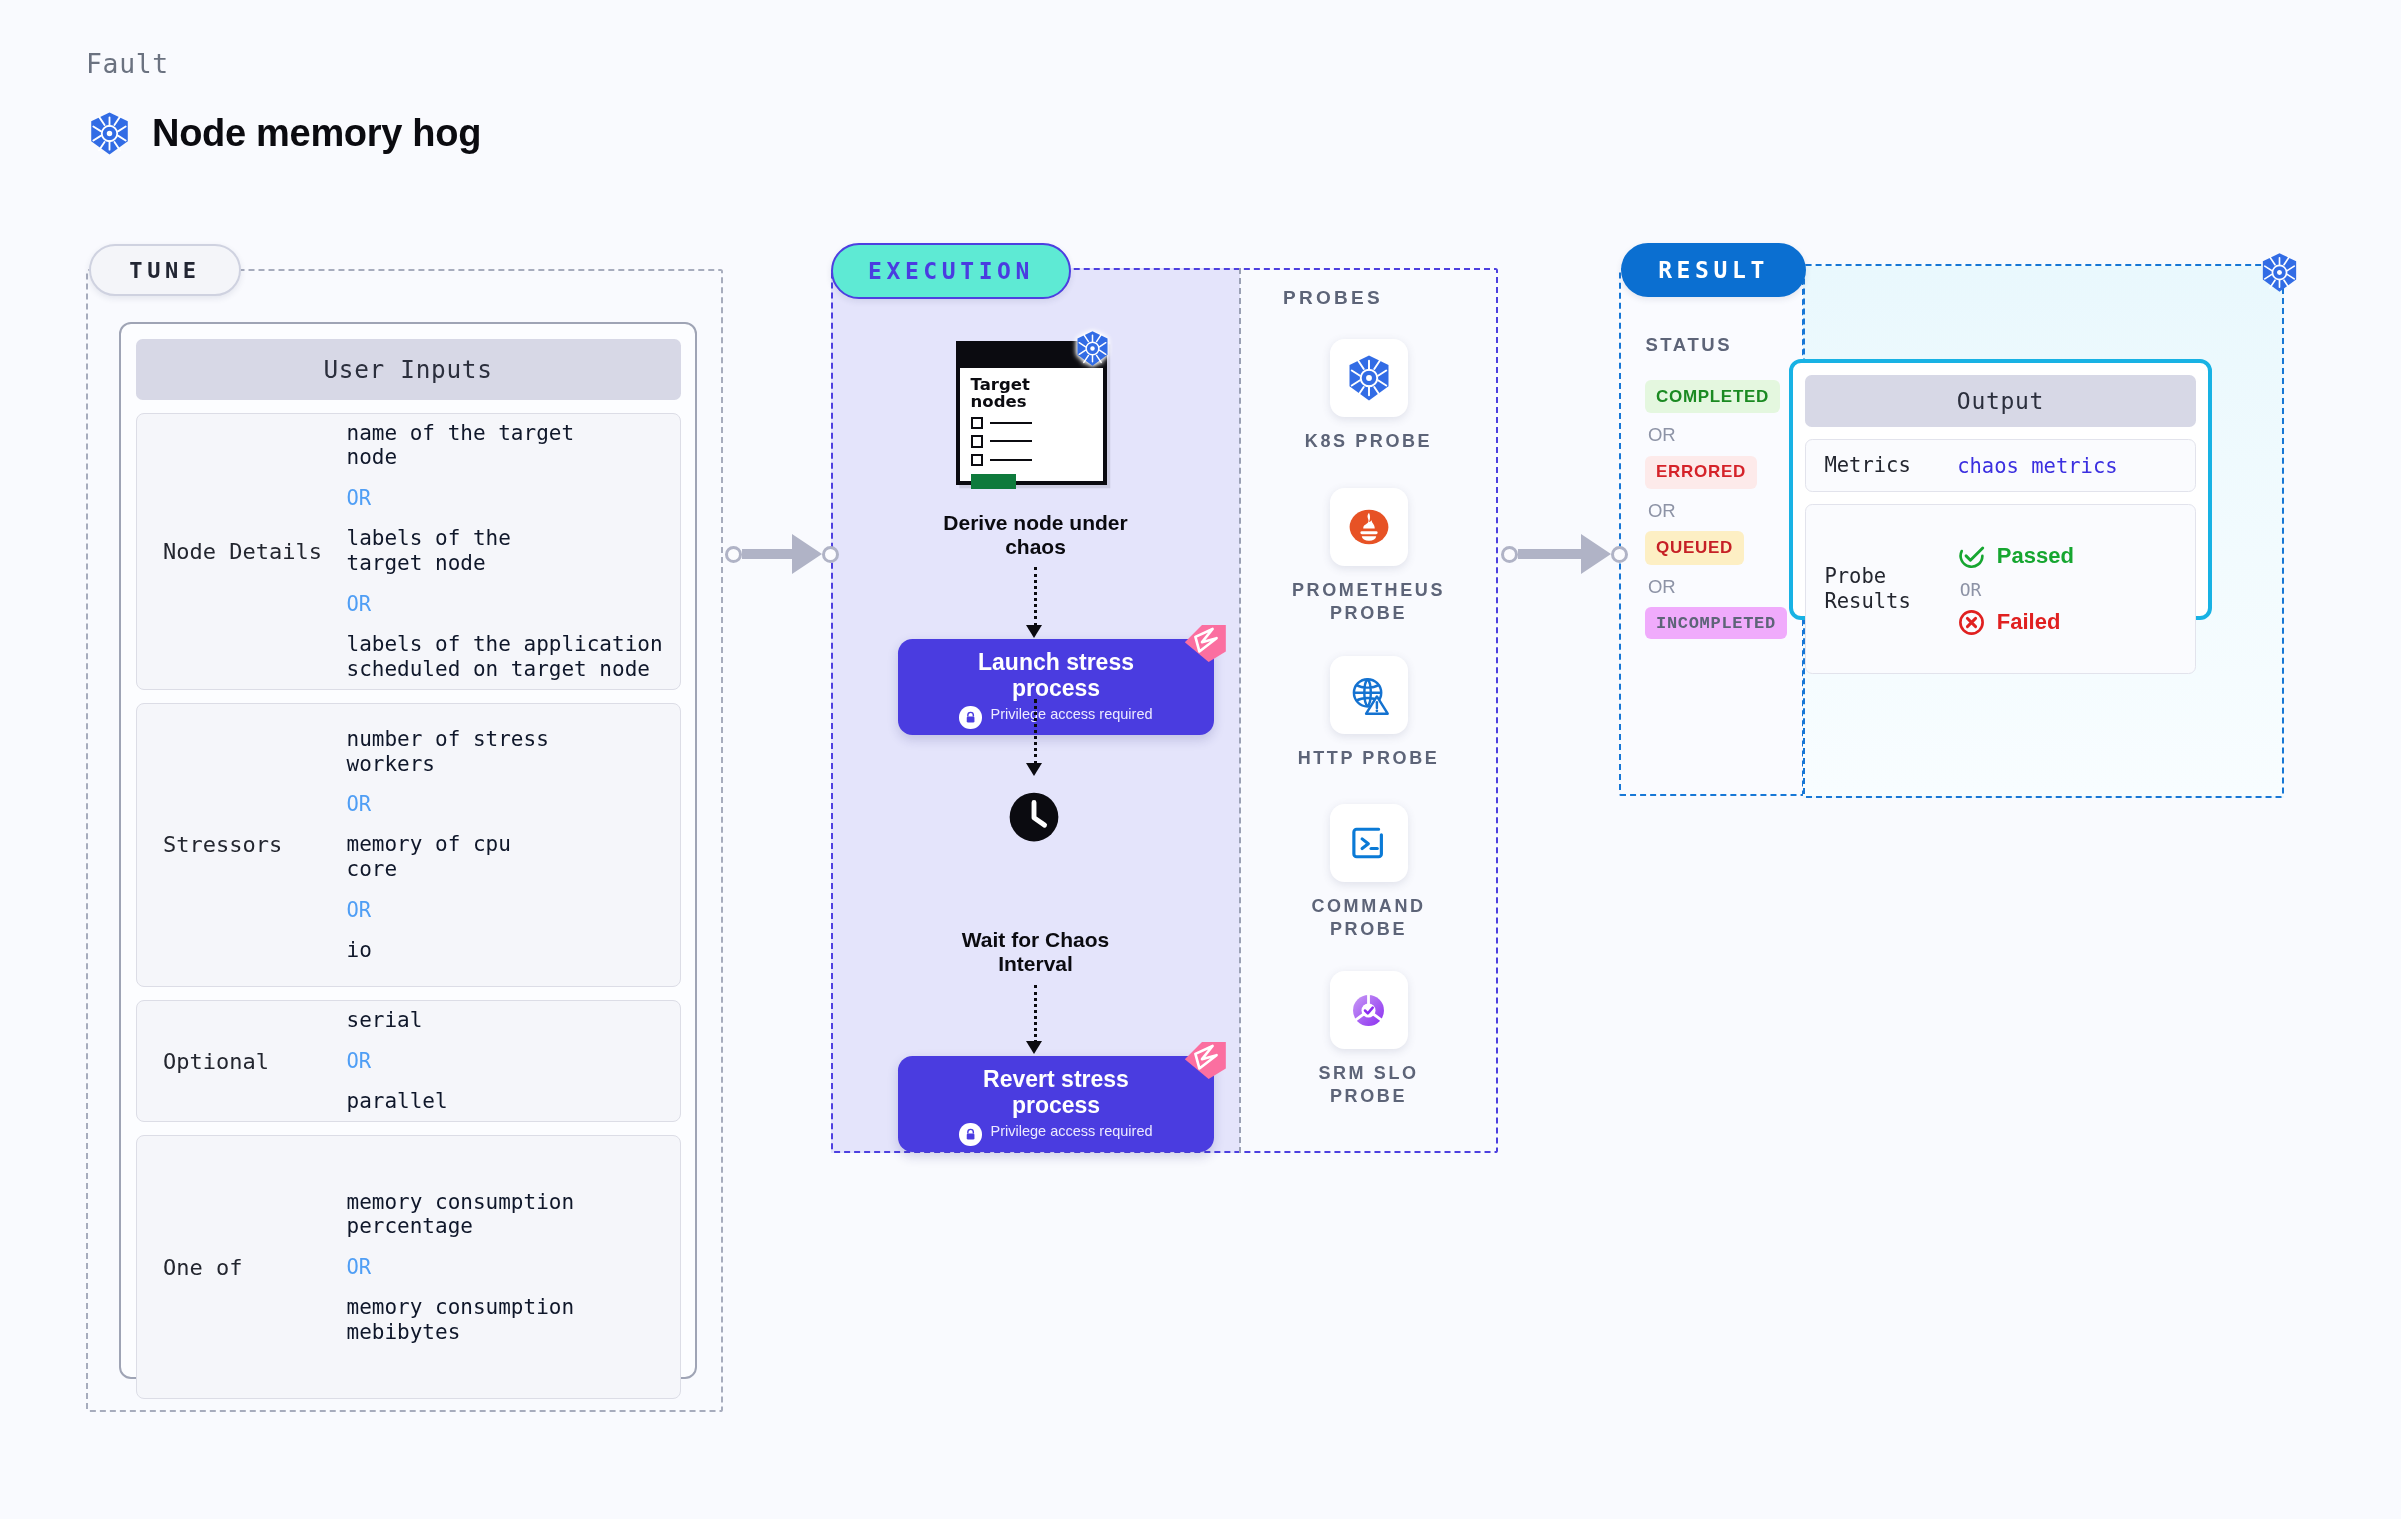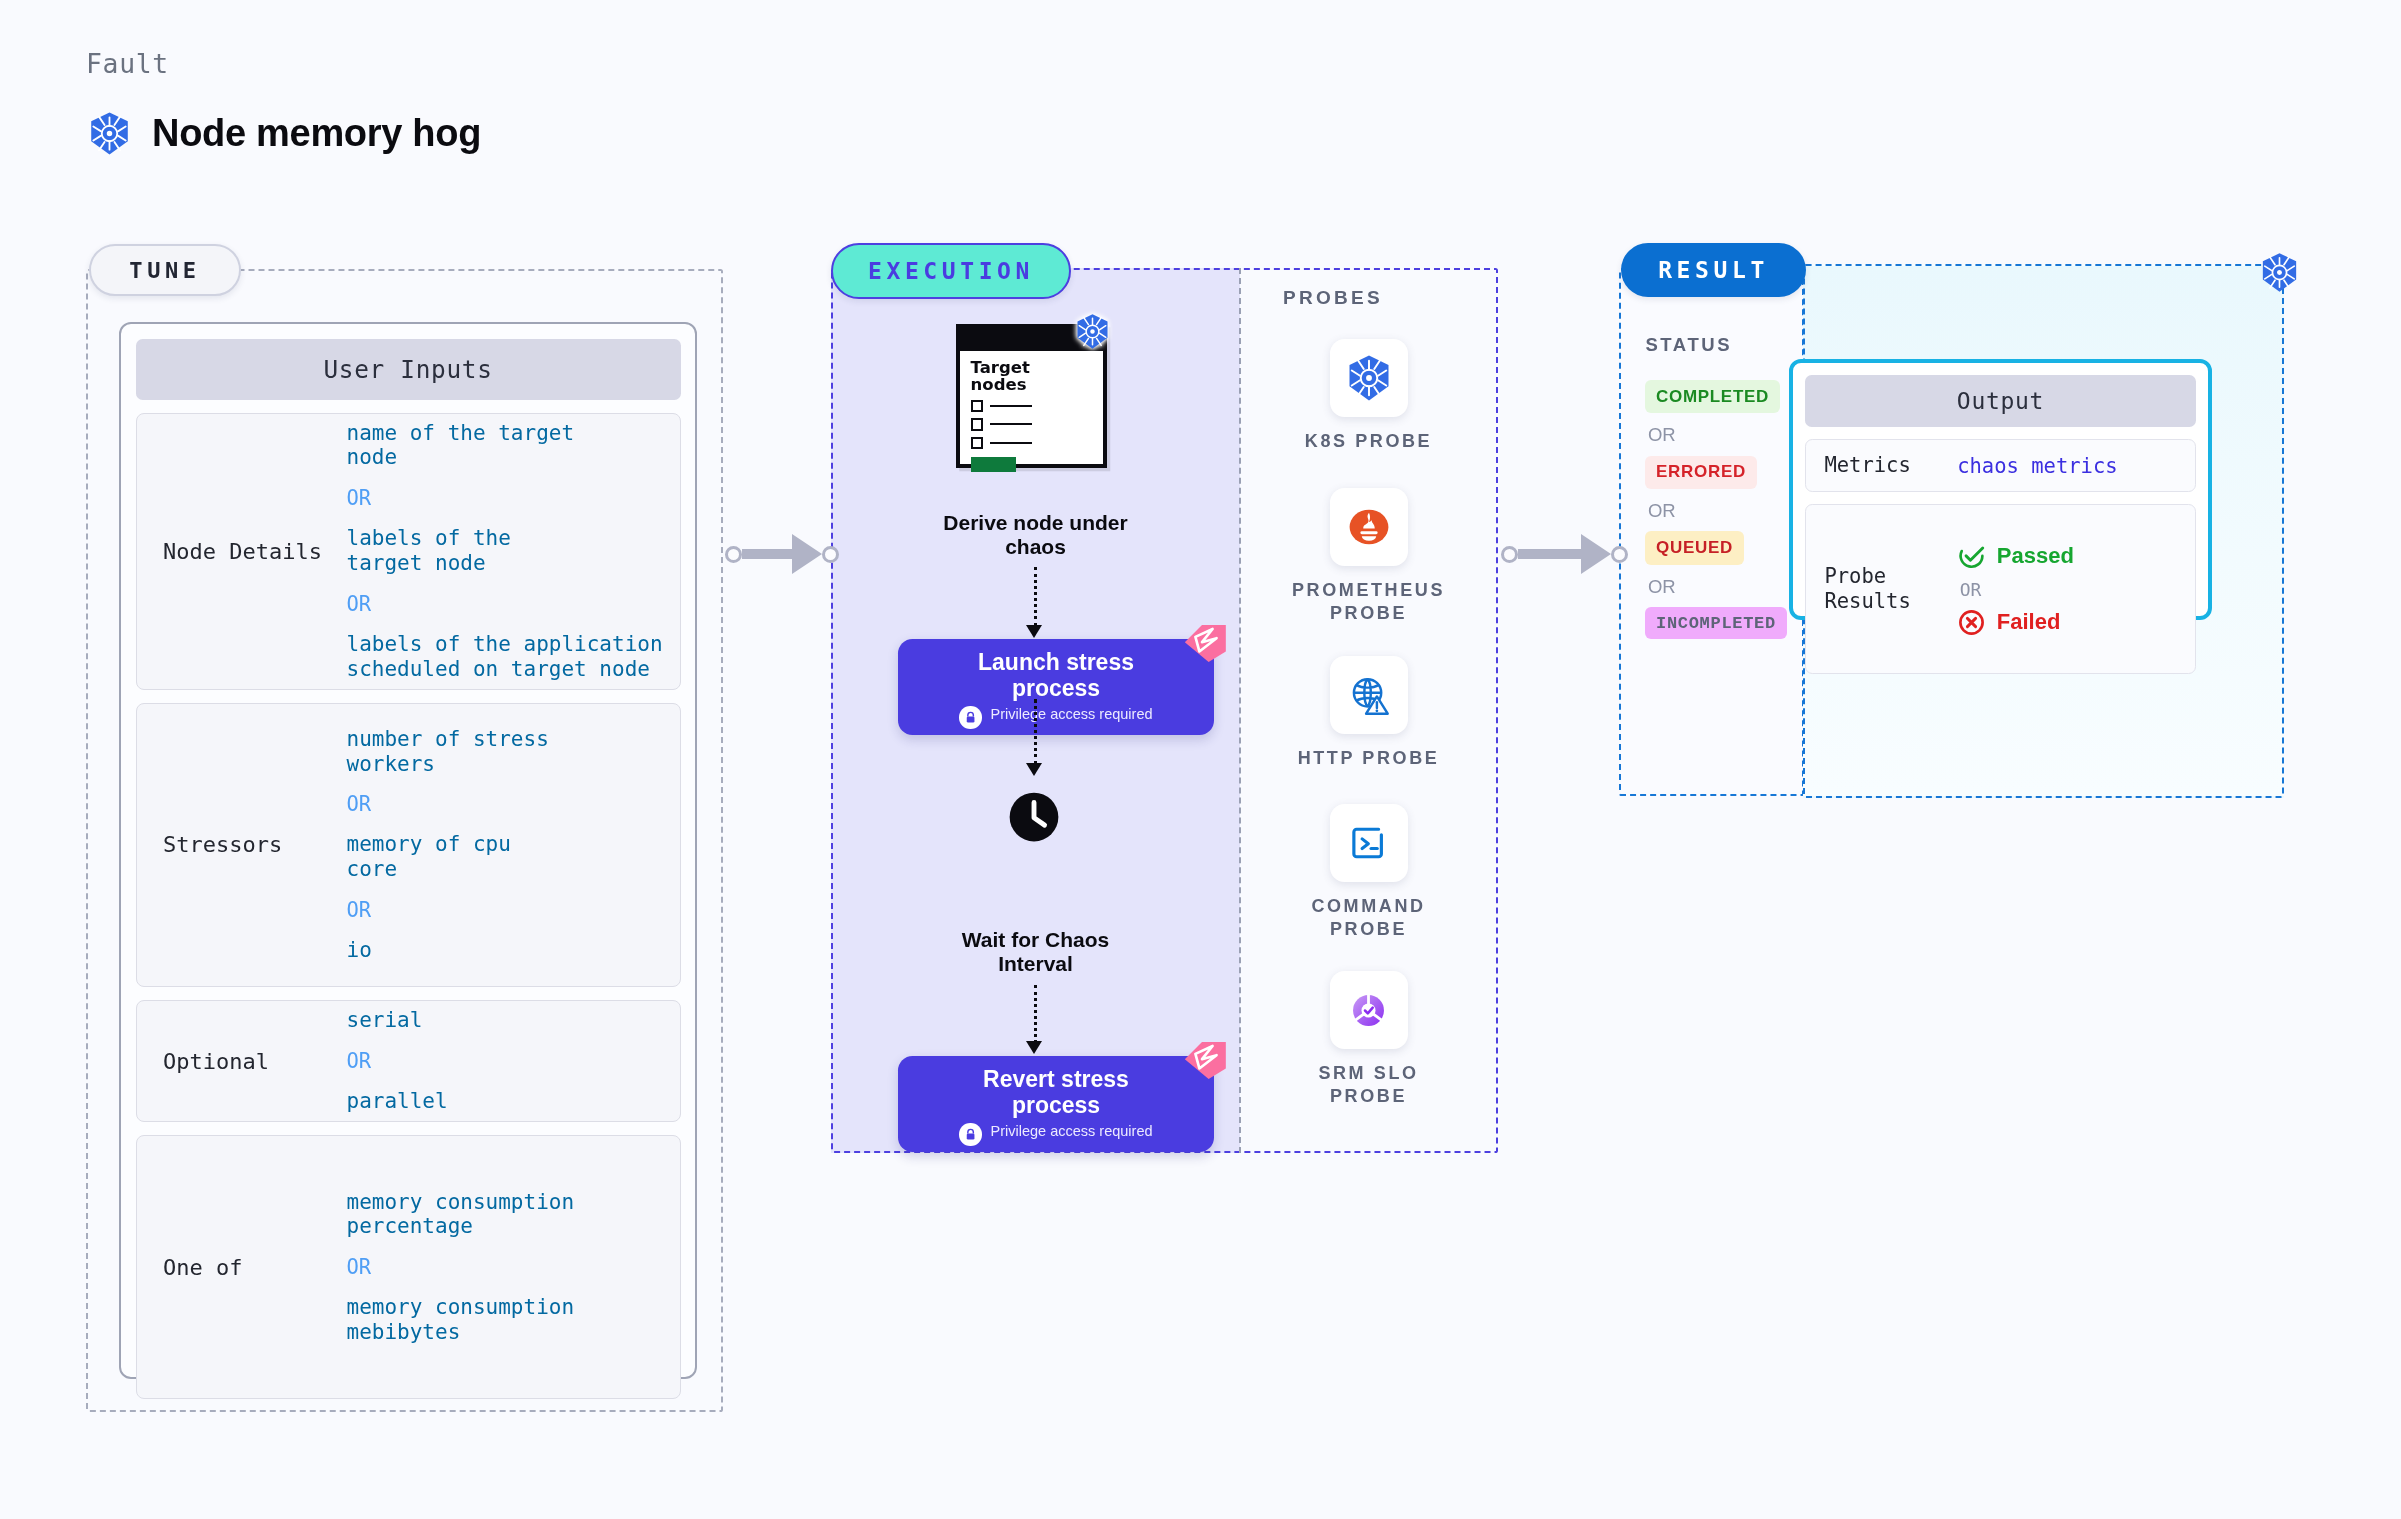--- a/index.html
+++ b/index.html
@@ -102,21 +102,21 @@
     width:198px;flex:0 0 198px;
     font-family:"DejaVu Sans Mono", monospace;
     font-size:22px;color:#23262f;padding-left:14.5px;box-sizing:border-box;
   }
   .input-row .rvals{
     flex:1 1 auto;
     display:flex;flex-direction:column;gap:16px;
     font-family:"DejaVu Sans Mono", monospace;
     font-size:21px;line-height:1.18;
   }
-  .val{color:#0369a1;white-space:pre-line;}
+  .val{color:#0f172a;white-space:pre-line;}
   .orv{color:#4f9ef5;font-size:20.5px;}
   #row-node-details{height:277px;}
   #row-stressors{height:284px;}
   #row-optional{height:122px;}
   #row-oneof{height:264px;}
 
   
   .connector{position:absolute;height:40px;display:flex;align-items:center;z-index:6;}
   .connector .dot{
     width:17px;height:17px;border-radius:50%;
@@ -126,21 +126,21 @@
   .connector .head{
     width:0;height:0;flex:0 0 auto;
     border-top:20px solid transparent;border-bottom:20px solid transparent;
     border-left:30px solid #b0b3c6;
   }
   #conn-1{left:725px;top:534px;width:114px;}
   #conn-2{left:1501px;top:534px;width:127px;}
 
   
   #exec-col{position:absolute;left:831px;top:268px;width:409px;height:885px;}
-  #doc-wrap{position:absolute;left:125px;top:56px;width:159px;height:152px;padding-left:12px;}
+  #doc-wrap{position:absolute;left:125px;top:73px;width:159px;height:152px;padding-left:12px;}
   #doc-card{
     position:absolute;left:0;top:0;width:151px;height:144px;
     background:#ffffff;border:4.6px solid #0b0b10;box-sizing:border-box;
     box-shadow:3.3px 3.3px 0 rgba(0,0,0,.10);
   }
   #doc-titlebar{position:absolute;left:0;top:0;right:0;height:22.5px;background:#0b0b10;}
   #doc-body{position:absolute;left:10.6px;top:32px;right:8px;bottom:6.6px;}
   #doc-heading{
     font-family:"DejaVu Sans", sans-serif;font-weight:bold;
     font-size:16.5px;line-height:1.02;color:#0b0b10;white-space:pre-line;

